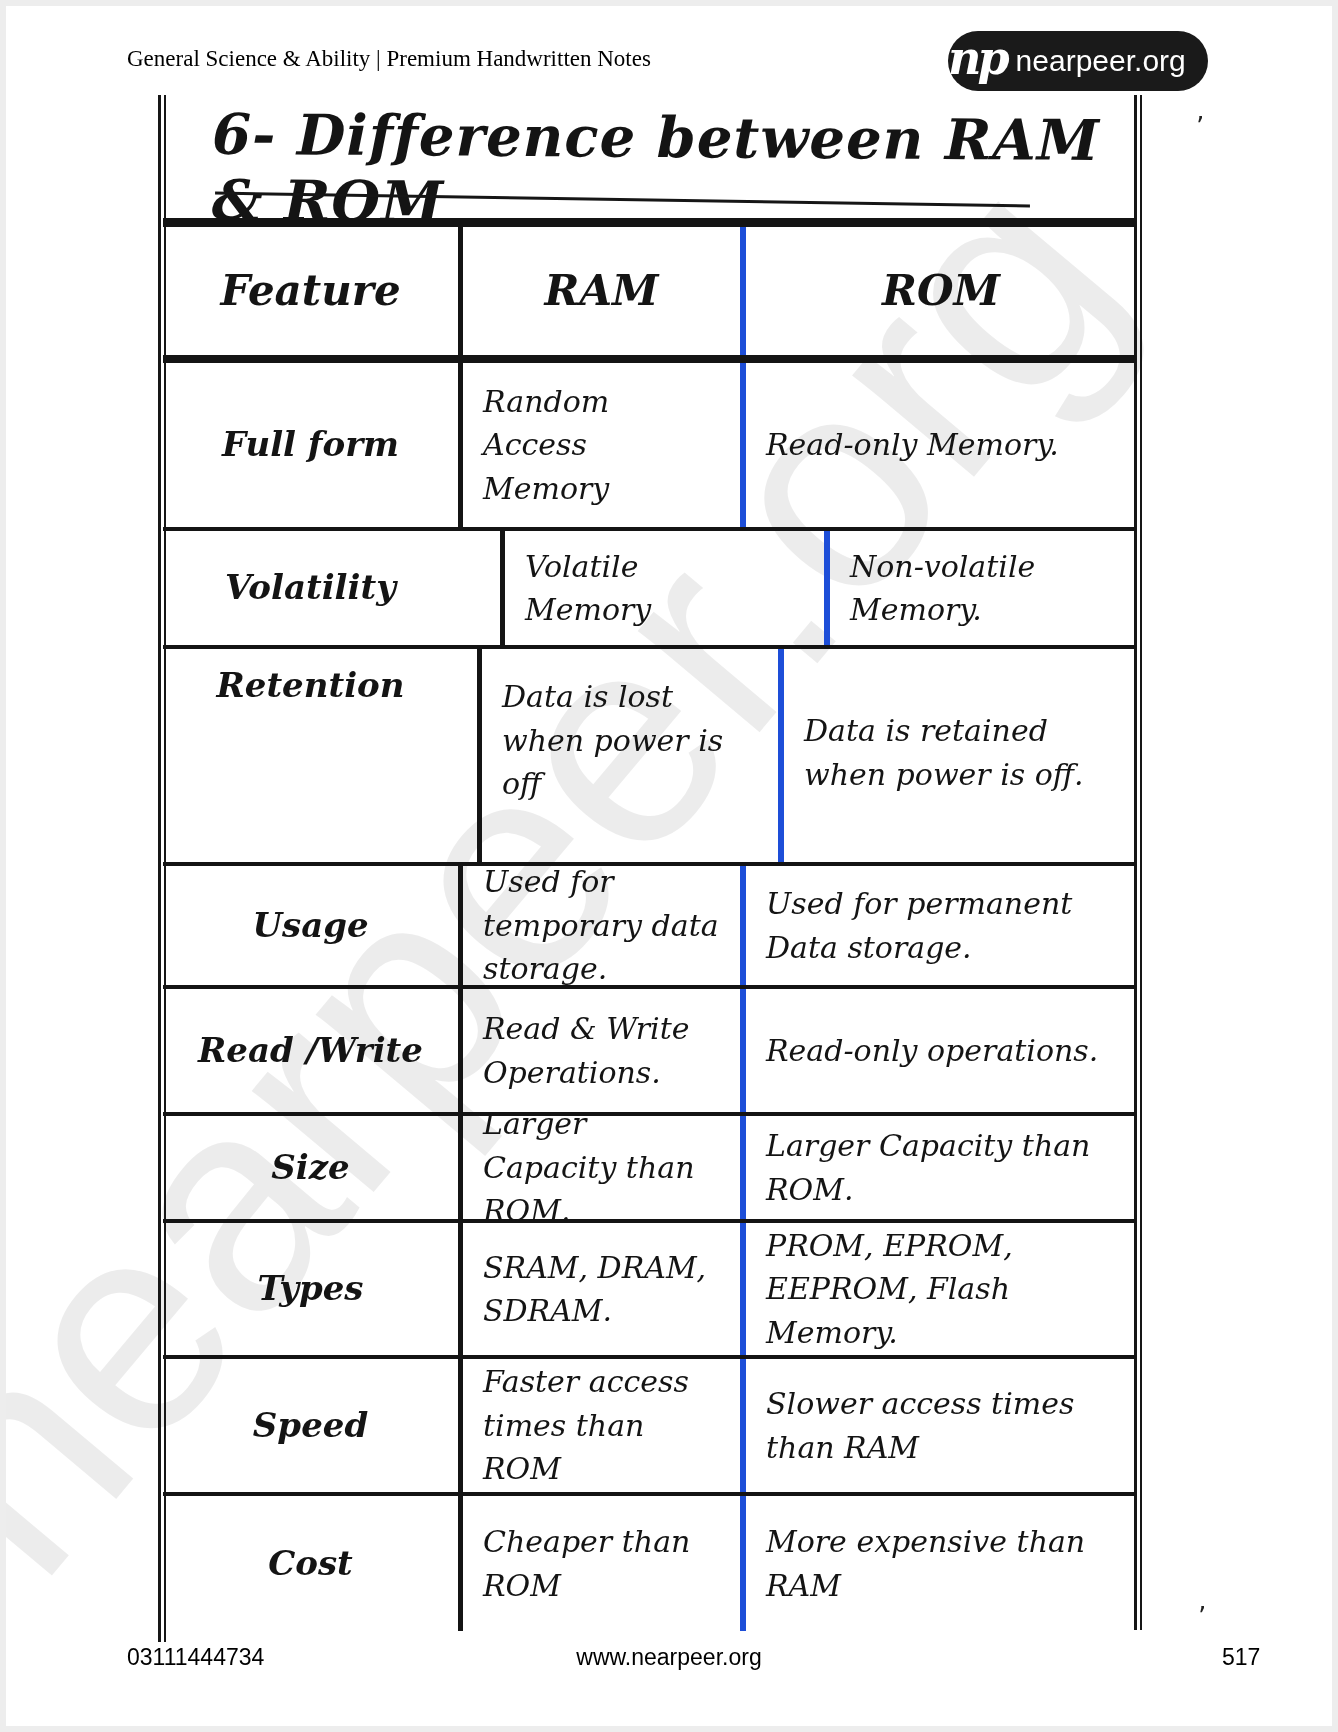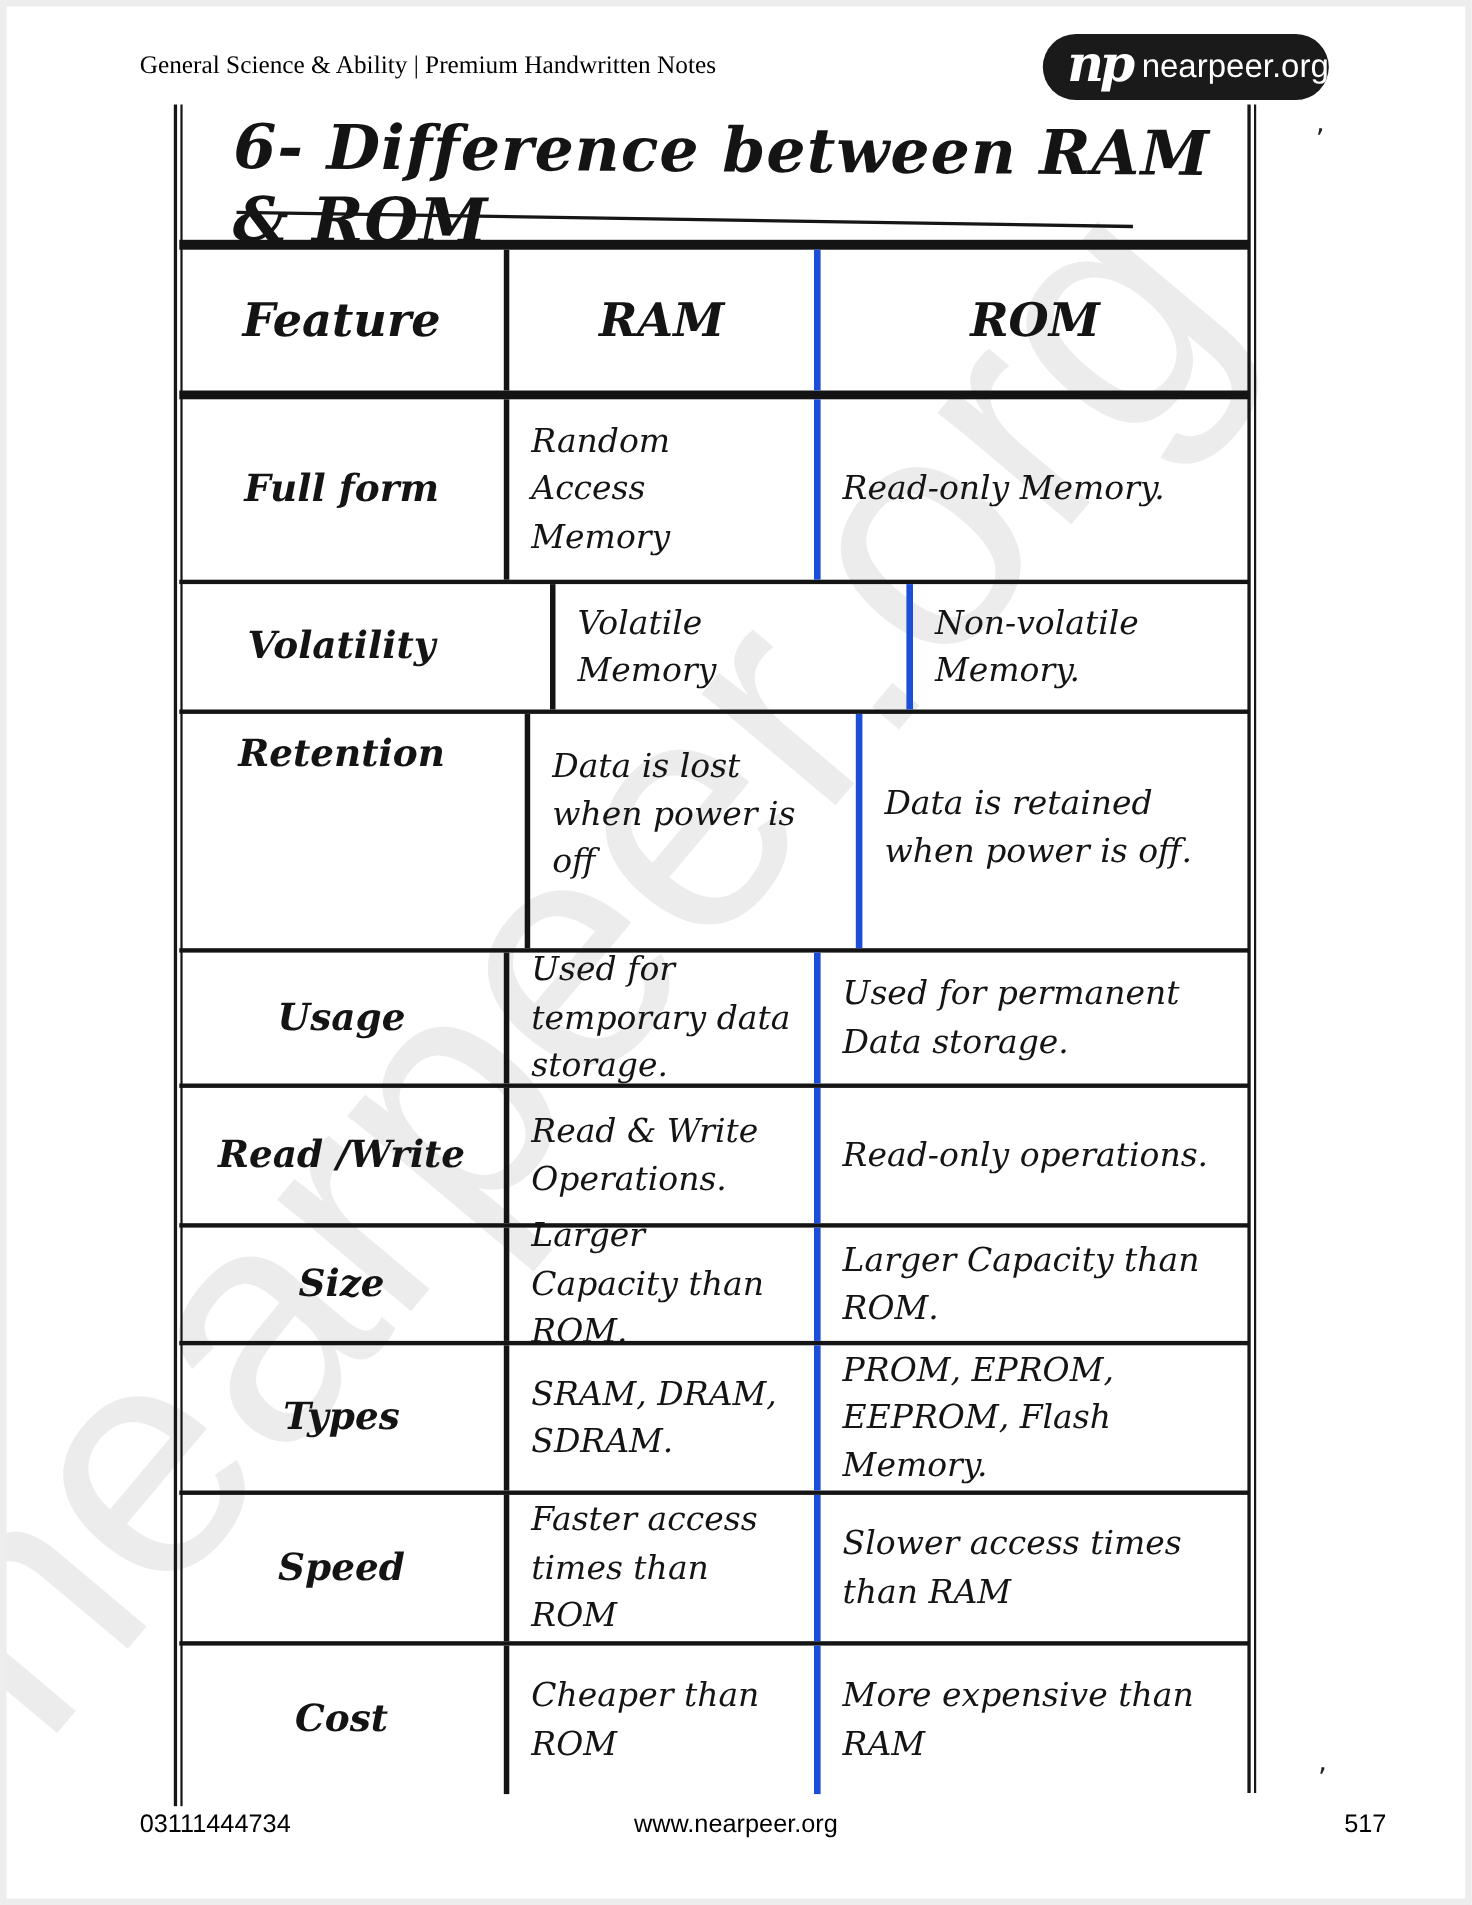--- a/index.html
+++ b/index.html
@@ -10,21 +10,21 @@
   .page-frame{
     position:absolute;inset:0;border:6px solid #ededed;pointer-events:none;z-index:5;
   }
   
   .print-header{
     position:absolute;left:127px;top:46px;font-size:23px;color:#000;z-index:2;
     font-family:Liberation Serif, serif;
   }
   .logo-pill{
     position:absolute;left:948px;top:31px;width:260px;height:60px;background:#1a1a1a;
-    border-radius:30px;display:flex;align-items:center;justify-content:flex-end;gap:10px;z-index:2;
+    border-radius:30px;display:flex;align-items:center;justify-content:flex-start;gap:10px;z-index:2;
   }
   .logo-mono{
     color:#fff;font-size:46px;font-weight:bold;font-style:italic;line-height:1;
     letter-spacing:-4px;font-family:"DejaVu Serif",serif;transform:translateY(-3px);
   }
   .logo-text{color:#fff;font-size:30px;font-family:"Liberation Sans",sans-serif;}
   
   .vrule{position:absolute;width:8px;box-sizing:border-box;z-index:1;
     border-left:3px solid #161616;border-right:2px solid #161616;}
   .vrule.left{left:158px;top:95px;height:1547px;}

